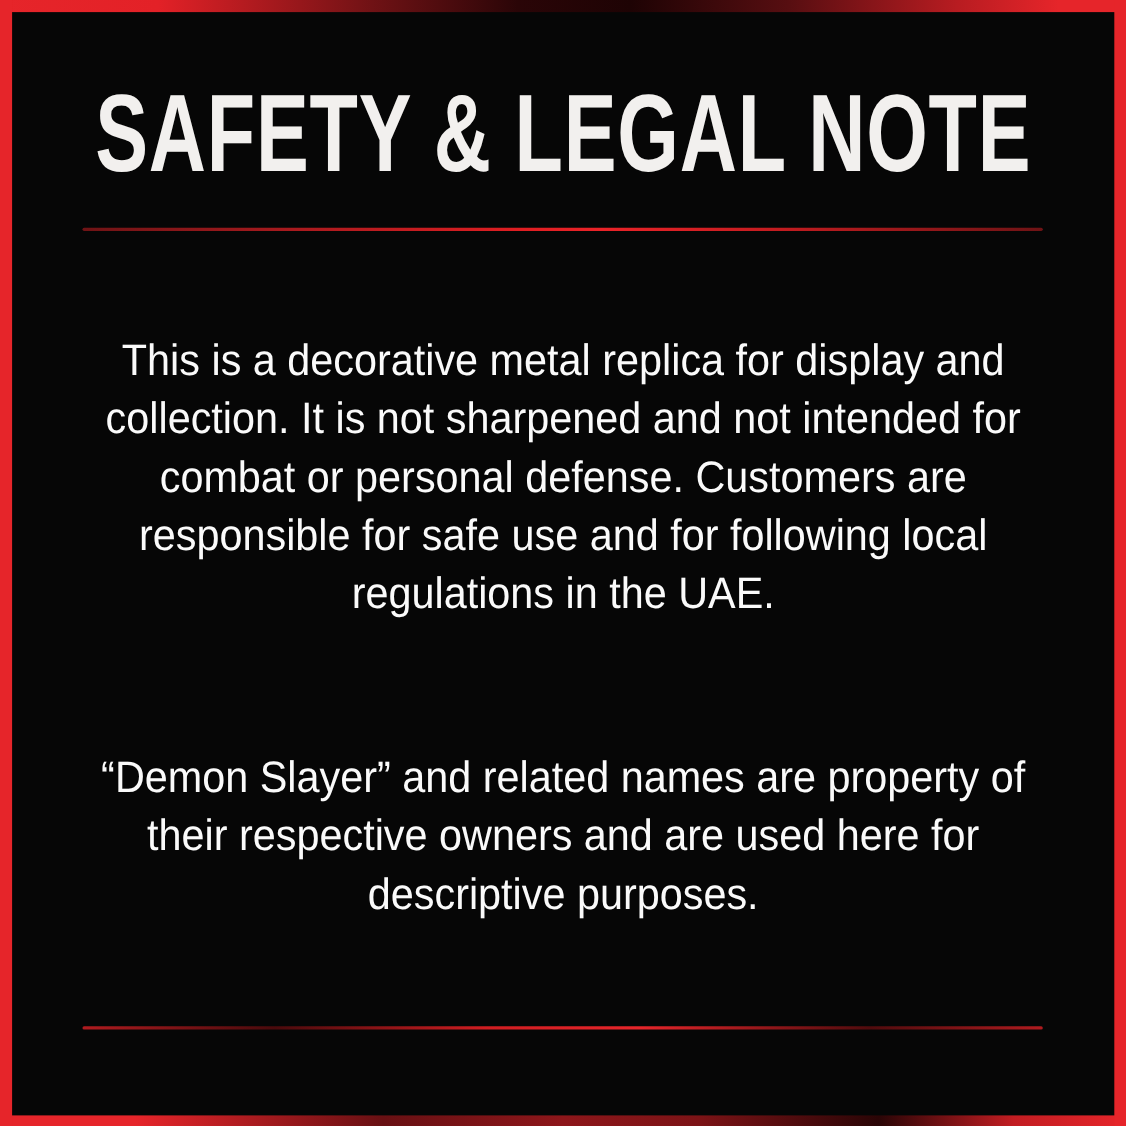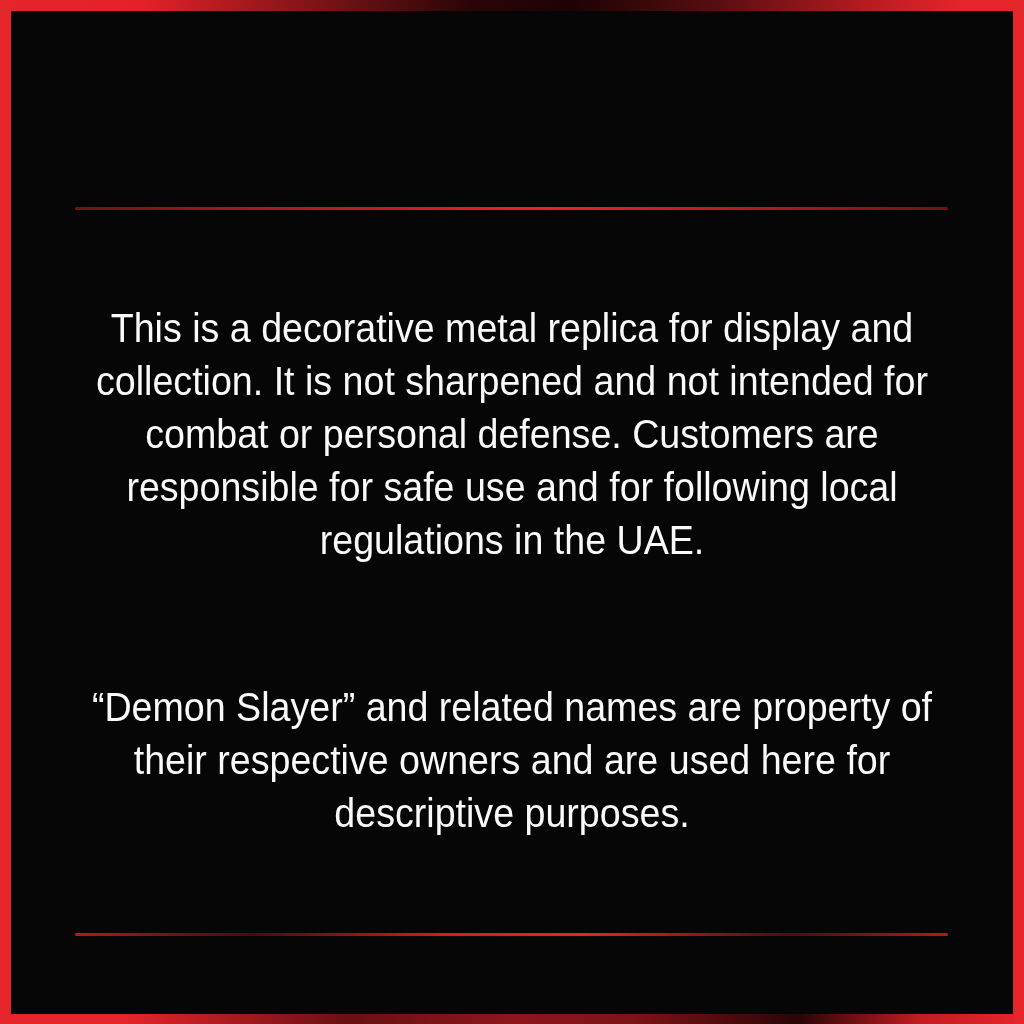--- a/index.html
+++ b/index.html
@@ -93,20 +93,23 @@
 </head>
 <body>
 
 <div class="canvas">
 
   <div class="border-strip border-top"></div>
   <div class="border-strip border-bottom"></div>
   <div class="border-strip border-left"></div>
   <div class="border-strip border-right"></div>
 
+  <h1 class="title">
+    <span class="title-inner">SAFETY &amp; LEGAL NOTE</span>
+  </h1>
 
   <div class="divider divider-top"></div>
 
   <div class="para para1">
       <div class="line">This is a decorative metal replica for display and</div>
       <div class="line">collection. It is not sharpened and not intended for</div>
       <div class="line">combat or personal defense. Customers are</div>
       <div class="line">responsible for safe use and for following local</div>
       <div class="line">regulations in the UAE.</div>
     </div>

